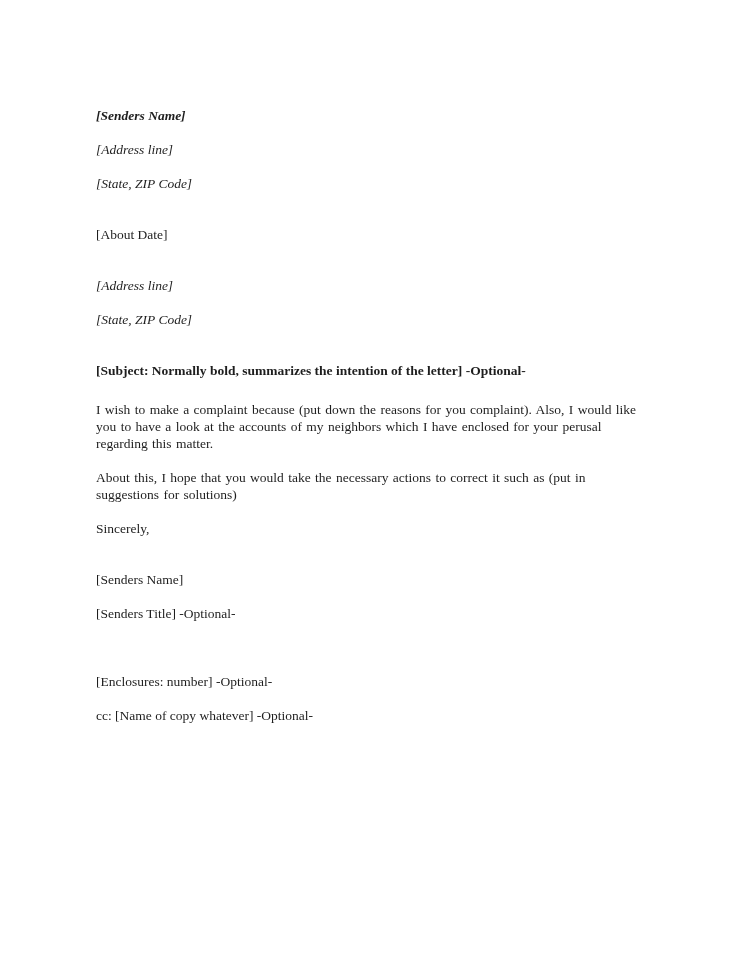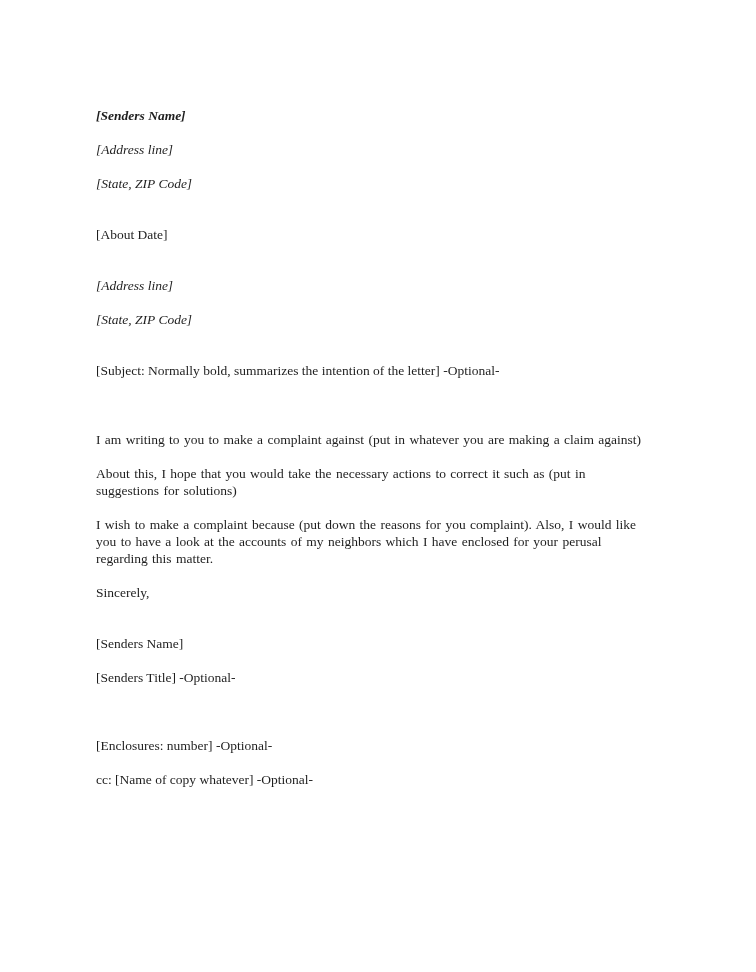--- a/index.html
+++ b/index.html
@@ -32,22 +32,22 @@
     white-space: pre-line;
   }
   .bold-italic {
     font-weight: bold;
     font-style: italic;
   }
   .italic {
     font-style: italic;
   }
   .subject {
-    font-weight: normal;
-    margin-bottom: 52px;
+    font-weight: bold;
+    margin-bottom: 22px;
   }
   .para {
     word-spacing: 1px;
   }
 </style>
 </head>
 <body>
 
 <div class="page">
   <div class="content">
@@ -61,26 +61,25 @@
     <div class="block">[About Date]</div>
 
     <div class="block">
       <div class="line italic">[Address line]</div>
       <div class="line italic">[State, ZIP Code]</div>
     </div>
 
     <div class="block subject">[Subject: Normally bold, summarizes the intention of the letter] -Optional-</div>
 
 
-    <div class="block para">I am writing to you to make a complaint against (put in whatever you are making a claim against)</div>
-    <div class="block para">About this, I hope that you would take the necessary actions to correct it such as (put in
-suggestions for solutions)</div>
     <div class="block para">I wish to make a complaint because (put down the reasons for you complaint). Also, I would like
 you to have a look at the accounts of my neighbors which I have enclosed for your perusal
 regarding this matter.</div>
+    <div class="block para">About this, I hope that you would take the necessary actions to correct it such as (put in
+suggestions for solutions)</div>
 
     <div class="block">Sincerely,</div>
 
     <div class="block">
       <div class="line">[Senders Name]</div>
       <div class="line">[Senders Title] -Optional-</div>
     </div>
 
     <div class="block">
       <div class="line">[Enclosures: number] -Optional-</div>

